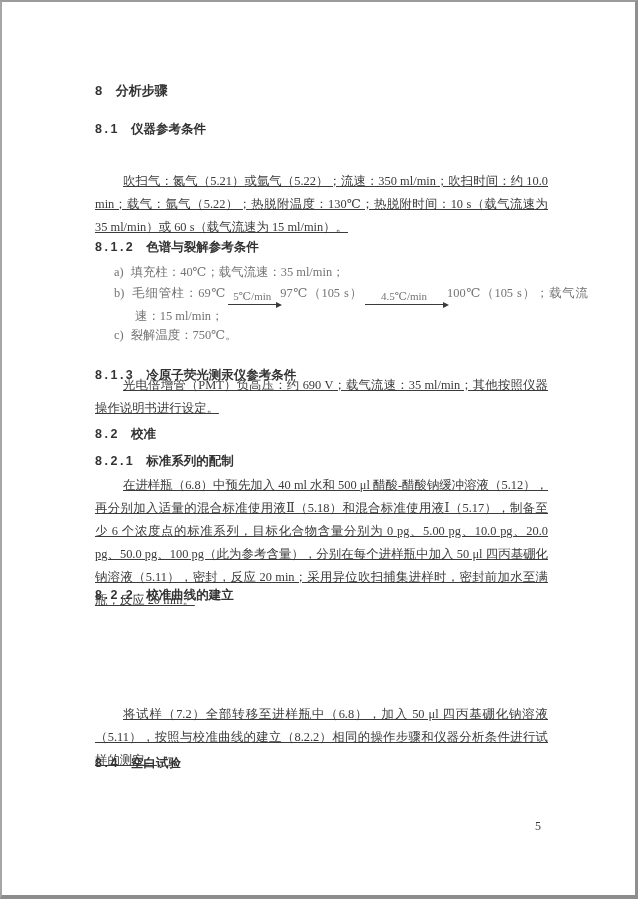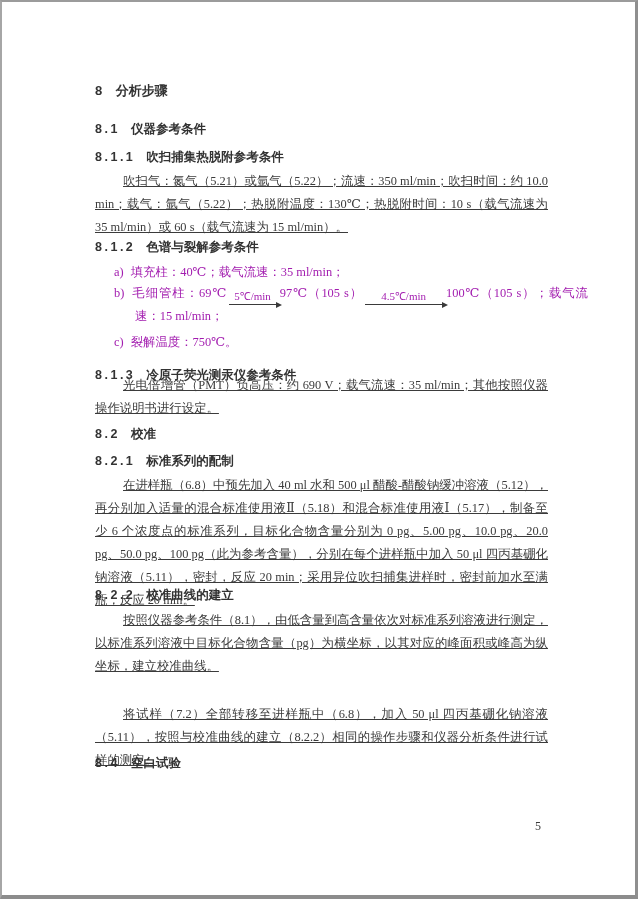--- a/index.html
+++ b/index.html
@@ -25,29 +25,28 @@
     white-space:nowrap;
   }
   .heading .hnum{letter-spacing:2.5px;margin-right:11px;}
   .h-top{font-size:13px;}
   .para{
     margin:0;font-size:12.4px;line-height:23px;
     text-align:justify;text-indent:28px;color:#3b3b3b;text-decoration:underline;
   }
   .list-item{
     font-size:12.4px;line-height:23px;text-align:justify;
-    padding-left:40px;text-indent:-21px;color:#a21caf;
+    padding-left:40px;text-indent:-21px;color:#737373;
   }
   .list-item .marker{margin-right:7px;}
   .ramp{display:inline-block;vertical-align:-3px;margin:0 4px 0 2px;text-indent:0;}
   .ramp-lbl{
     display:block;font-size:11px;line-height:12px;
     padding:0 5px 2px 5px;border-bottom:1px solid #3a3a3a;position:relative;
     white-space:nowrap;
-    font-family:Liberation Serif, serif;
   }
   .ramp-lbl::after{
     content:"";position:absolute;right:-6px;bottom:-3.5px;
     width:0;height:0;
     border-left:6px solid #3a3a3a;
     border-top:3px solid transparent;
     border-bottom:3px solid transparent;
   }
   .ramp2 .ramp-lbl{padding:0 16px 2px 16px;}
   .page-number{
@@ -62,39 +61,36 @@
 <div class="page">
 
   <div class="blk heading h-top" style="top:80px">
     <span class="hnum">8</span><span>分析步骤</span>
   </div>
 
   <div class="blk heading" style="top:119px">
     <span class="hnum">8.1</span><span>仪器参考条件</span>
   </div>
 
-  <div class="blk heading" style="top:147px">
-    <span class="hnum">8.1.1</span><span>吹扫捕集热脱附参考条件</span>
-  </div>
 
   <p class="blk para" style="top:168px">吹扫气：氮气（5.21）或氩气（5.22）；流速：350 ml/min；吹扫时间：约 10.0 min；载气：氩气（5.22）；热脱附温度：130℃；热脱附时间：10 s（载气流速为 35 ml/min）或 60 s（载气流速为 15 ml/min）。</p>
 
   <div class="blk heading" style="top:237px">
     <span class="hnum">8.1.2</span><span>色谱与裂解参考条件</span>
   </div>
 
   <div class="blk list-item" style="top:259px">
     <span class="marker">a)</span><span>填充柱：40℃；载气流速：35 ml/min；</span>
   </div>
 
   <div class="blk list-item" style="top:280px">
     <span class="marker">b)</span><span>毛细管柱：69℃</span><span class="ramp"><span class="ramp-lbl">5℃/min</span></span><span>97℃（105 s）</span><span class="ramp ramp2"><span class="ramp-lbl">4.5℃/min</span></span><span>100℃（105 s）；载气流速：15 ml/min；</span>
   </div>
 
-  <div class="blk list-item" style="top:329px">
+  <div class="blk list-item" style="top:322px">
     <span class="marker">c)</span><span>裂解温度：750℃。</span>
   </div>
 
   <div class="blk heading" style="top:365px">
     <span class="hnum">8.1.3</span><span>冷原子荧光测汞仪参考条件</span>
   </div>
 
   <p class="blk para" style="top:372px">光电倍增管（PMT）负高压：约 690 V；载气流速：35 ml/min；其他按照仪器操作说明书进行设定。</p>
 
   <div class="blk heading" style="top:424px">
@@ -104,21 +100,20 @@
   <div class="blk heading" style="top:451px">
     <span class="hnum">8.2.1</span><span>标准系列的配制</span>
   </div>
 
   <p class="blk para" style="top:472px">在进样瓶（6.8）中预先加入 40 ml 水和 500 μl 醋酸-醋酸钠缓冲溶液（5.12），再分别加入适量的混合标准使用液Ⅱ（5.18）和混合标准使用液Ⅰ（5.17），制备至少 6 个浓度点的标准系列，目标化合物含量分别为 0 pg、5.00 pg、10.0 pg、20.0 pg、50.0 pg、100 pg（此为参考含量），分别在每个进样瓶中加入 50 μl 四丙基硼化钠溶液（5.11），密封，反应 20 min；采用异位吹扫捕集进样时，密封前加水至满瓶，反应 20 min。</p>
 
   <div class="blk heading" style="top:585px">
     <span class="hnum">8.2.2</span><span>校准曲线的建立</span>
   </div>
 
-  <p class="blk para" style="top:607px">按照仪器参考条件（8.1），由低含量到高含量依次对标准系列溶液进行测定，以标准系列溶液中目标化合物含量（pg）为横坐标，以其对应的峰面积或峰高为纵坐标，建立校准曲线。</p>
 
 
   <p class="blk para" style="top:701px">将试样（7.2）全部转移至进样瓶中（6.8），加入 50 μl 四丙基硼化钠溶液（5.11），按照与校准曲线的建立（8.2.2）相同的操作步骤和仪器分析条件进行试样的测定。</p>
 
   <div class="blk heading" style="top:753px">
     <span class="hnum">8.4</span><span>空白试验</span>
   </div>
 
 
   <div class="page-number">5</div>

